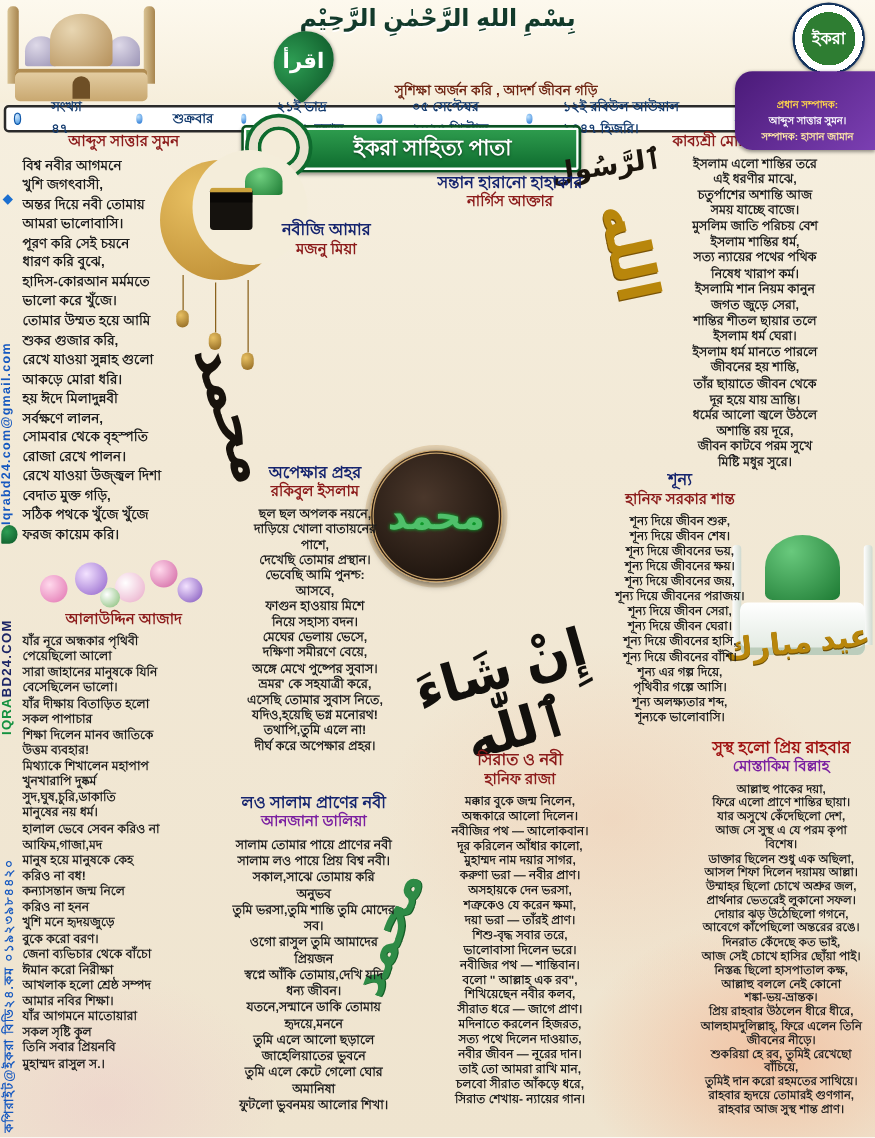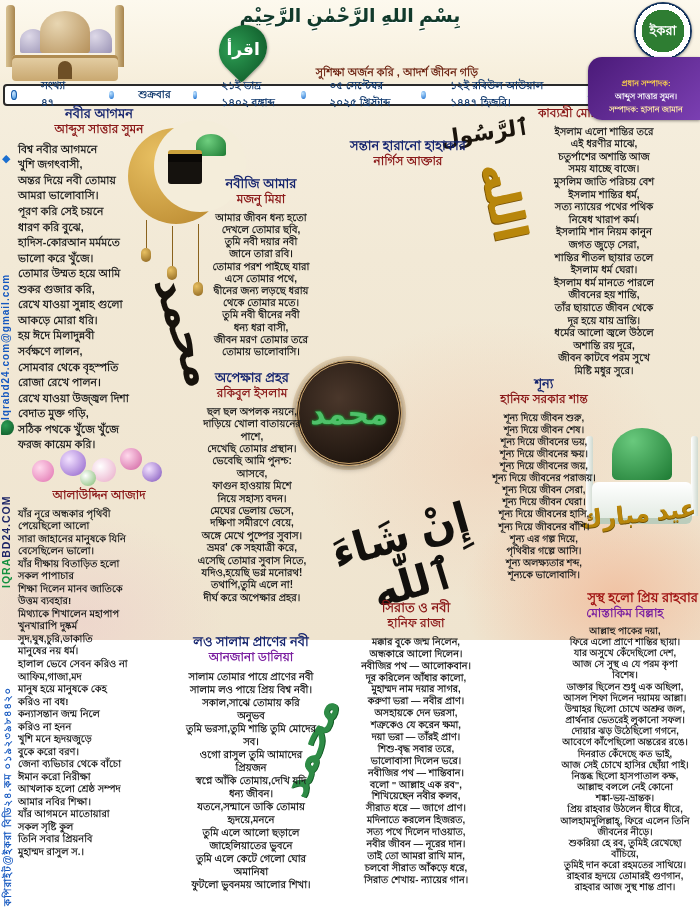--- a/index.html
+++ b/index.html
@@ -1,17 +1,17 @@
 <!DOCTYPE html>
 <html><head>
 <meta charset="utf-8">
 <style>
   html,body{margin:0;padding:0;}
   body{width:700px;height:910px;overflow:hidden;font-family:"Liberation Sans","DejaVu Sans",sans-serif;}
-  .page{position:relative;width:700px;height:640px;
+  .page{position:relative;width:700px;height:910px;
     background:
       radial-gradient(220px 160px at 88% 93%, rgba(242,167,128,.55), rgba(242,167,128,0) 70%),
       radial-gradient(260px 200px at 70% 72%, rgba(238,190,160,.35), rgba(238,190,160,0) 70%),
       radial-gradient(200px 150px at 12% 97%, rgba(235,195,200,.4), rgba(235,195,200,0) 70%),
       linear-gradient(180deg,#f7f1e2 0%,#f2e9d6 40%,#efe4cf 100%);
   }
   
   .header{position:absolute;left:0;top:0;width:700px;height:82px;
     background:linear-gradient(180deg,#fdf9ee,#f6eedb);}
   .bismillah{position:absolute;left:0;right:0;top:4px;text-align:center;
@@ -159,20 +159,24 @@
     <span>২১ই ভাদ্র ১৪০২ বঙ্গাব্দ</span>
     <span class="dot"></span>
     <span>০৫ সেপ্টেম্বর ২০২৫ খ্রিস্টাব্দ</span>
     <span class="dot"></span>
     <span>১২ই রবিউল আউয়াল ১৪৪৭ হিজরি।</span>
     <span class="sp"></span>
     <span class="diamond">◆</span>
     <span>মূল্য ১০ টাকা</span>
   </div>
 
+  <div class="banner">
+    <div class="ring"></div>
+    <div class="txt">ইকরা সাহিত্য পাতা</div>
+  </div>
 
   <div class="moonwrap">
     <div class="moon"></div>
       <div class="moon-cut"></div>
     <div class="minimosque"></div>
     <div class="kaaba"></div>
     <div class="lstr" style="left:18px;top:92px;height:28px;"></div>
     <div class="lstr" style="left:44px;top:98px;height:40px;"></div>
     <div class="lstr" style="left:70px;top:96px;height:58px;"></div>
     <div class="lantern" style="left:13px;top:120px;"></div>
@@ -206,21 +210,20 @@
   </div>
   <div class="callig" style="left:580px;top:500px;font-size:24px;color:#b8860b;transform:rotate(-6deg);text-shadow:0 1px 0 #6e5008;">عيد مبارك</div>
 
   <div class="side-diamond">◆</div>
   <div class="vtext v-email">Iqrabd24.com@gmail.com</div>
   <div class="side-logo"></div>
   <div class="vtext v-site"><span class="p1">IQRA</span><span class="p2">BD24.COM</span></div>
   <div class="vtext v-copy">কপিরাইট@ইকরা বিডি২৪.কম ০১৯২৩৯৮৪৪২০</div>
 
   <div class="poem" style="left:18px;top:106px;width:162px;text-align:left;">
-    <div class="poem-title" style="text-align:center;">নবীর আগমন</div>
     <div class="poem-author" style="text-align:center;">আব্দুস সাত্তার সুমন</div>
     <div class="poem-text" style="font-size:10.8px;line-height:1.44;">বিশ্ব নবীর আগমনে
 খুশি জগৎবাসী,
 অন্তর দিয়ে নবী তোমায়
 আমরা ভালোবাসি।
 পূরণ করি সেই চয়নে
 ধারণ করি বুঝে,
 হাদিস-কোরআন মর্মমতে
 ভালো করে খুঁজে।
 তোমার উম্মত হয়ে আমি
@@ -265,32 +268,20 @@
 আমার নবির শিক্ষা।
 যাঁর আগমনে মাতোয়ারা
 সকল সৃষ্টি কুল
 তিনি সবার প্রিয়নবি
 মুহাম্মদ রাসুল স.।</div>
   </div>
 
   <div class="poem" style="left:186px;top:176px;width:150px;">
     <div class="poem-title">নবীজি আমার</div>
     <div class="poem-author">মজনু মিয়া</div>
-    <div class="poem-text" style="font-size:10px;line-height:1.22;">আমার জীবন ধন্য হতো
-দেখলে তোমার ছবি,
-তুমি নবী দয়ার নবী
-জানে তারা রবি।
-তোমার পরশ পাইছে যারা
-এসে তোমার পথে,
-দ্বীনের জন্য লড়ছে ধরায়
-থেকে তোমার মতে।
-তুমি নবী দ্বীনের নবী
-ধন্য ধরা বাসী,
-জীবন মরণ তোমার তরে
-তোমায় ভালোবাসি।</div>
   </div>
 
   <div class="poem" style="left:178px;top:370px;width:148px;">
     <div class="poem-title">অপেক্ষার প্রহর</div>
     <div class="poem-author">রকিবুল ইসলাম</div>
     <div class="poem-text" style="font-size:10px;line-height:1.24;">ছল ছল অপলক নয়নে,
 দাড়িয়ে খোলা বাতায়নের
 পাশে,
 দেখেছি তোমার প্রস্থান।
 ভেবেছি আমি পুনশ্চ:
@@ -397,21 +388,21 @@
 শূন্য দিয়ে জীবন ঘেরা।
 শূন্য দিয়ে জীবনের হাসি,
 শূন্য দিয়ে জীবনের বাঁশি।
 শূন্য  এর গল্প দিয়ে,
 পৃথিবীর গল্পে আসি।
 শূন্য অলক্ষ্যতার শব্দ,
 শূন্যকে ভালোবাসি।</div>
   </div>
 
   <div class="poem" style="left:552px;top:590px;width:146px;">
-    <div class="poem-title" style="color:#a01313;text-align:right;">সুস্থ হলো প্রিয় রাহবার</div>
+    <div class="poem-title" style="color:#a01313;">সুস্থ হলো প্রিয় রাহবার</div>
     <div class="poem-author" style="color:#7a1fa0;">মোস্তাকিম বিল্লাহ</div>
     <div class="poem-text" style="font-size:9.3px;line-height:1.2;">আল্লাহু পাকের দয়া,
 ফিরে এলো প্রাণে শান্তির ছায়া।
 যার অসুখে কেঁদেছিলো দেশ,
 আজ সে সুস্থ  এ যে পরম কৃপা
 বিশেষ।
 ডাক্তার ছিলেন শুধু এক অছিলা,
 আসল শিফা দিলেন দয়াময় আল্লা।
 উম্মাহর ছিলো চোখে অশ্রুর জল,
 প্রার্থনার ভেতরেই লুকানো সফল।

